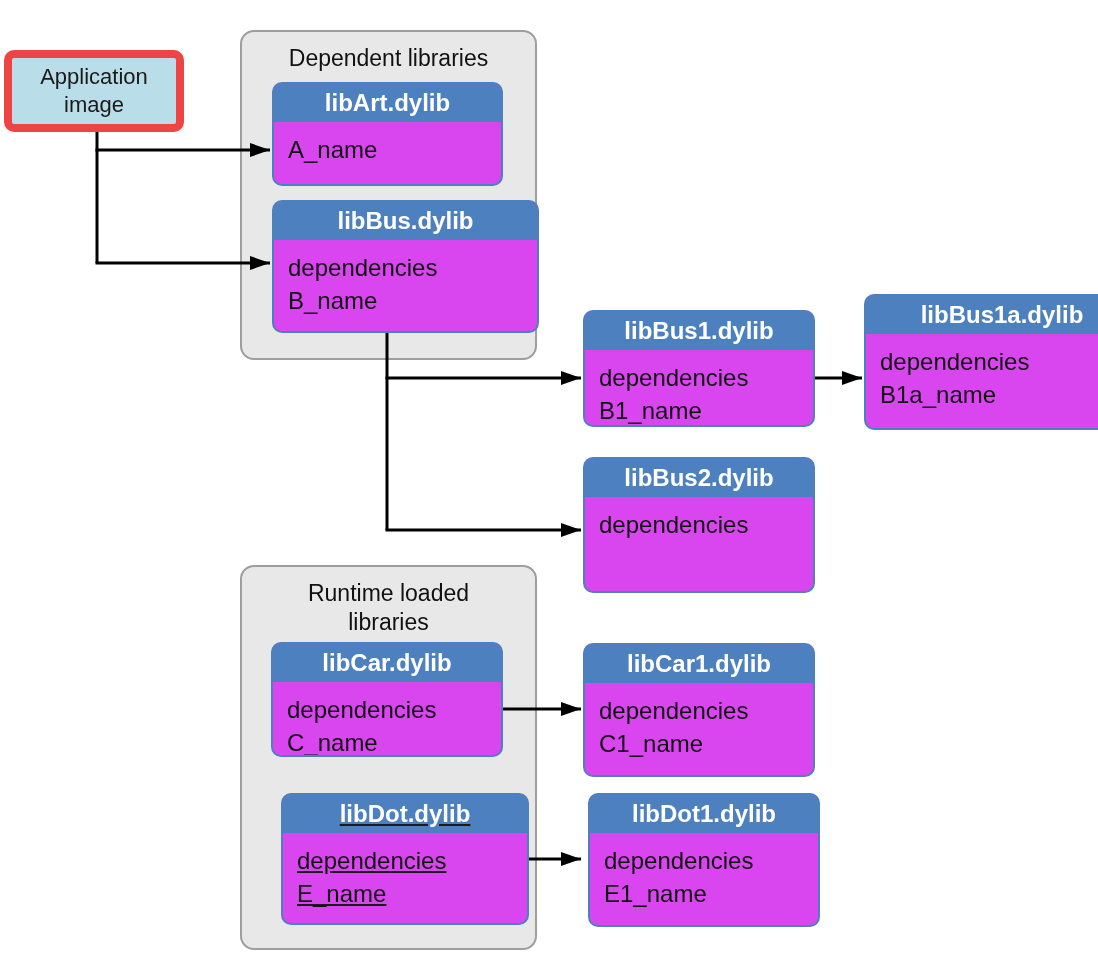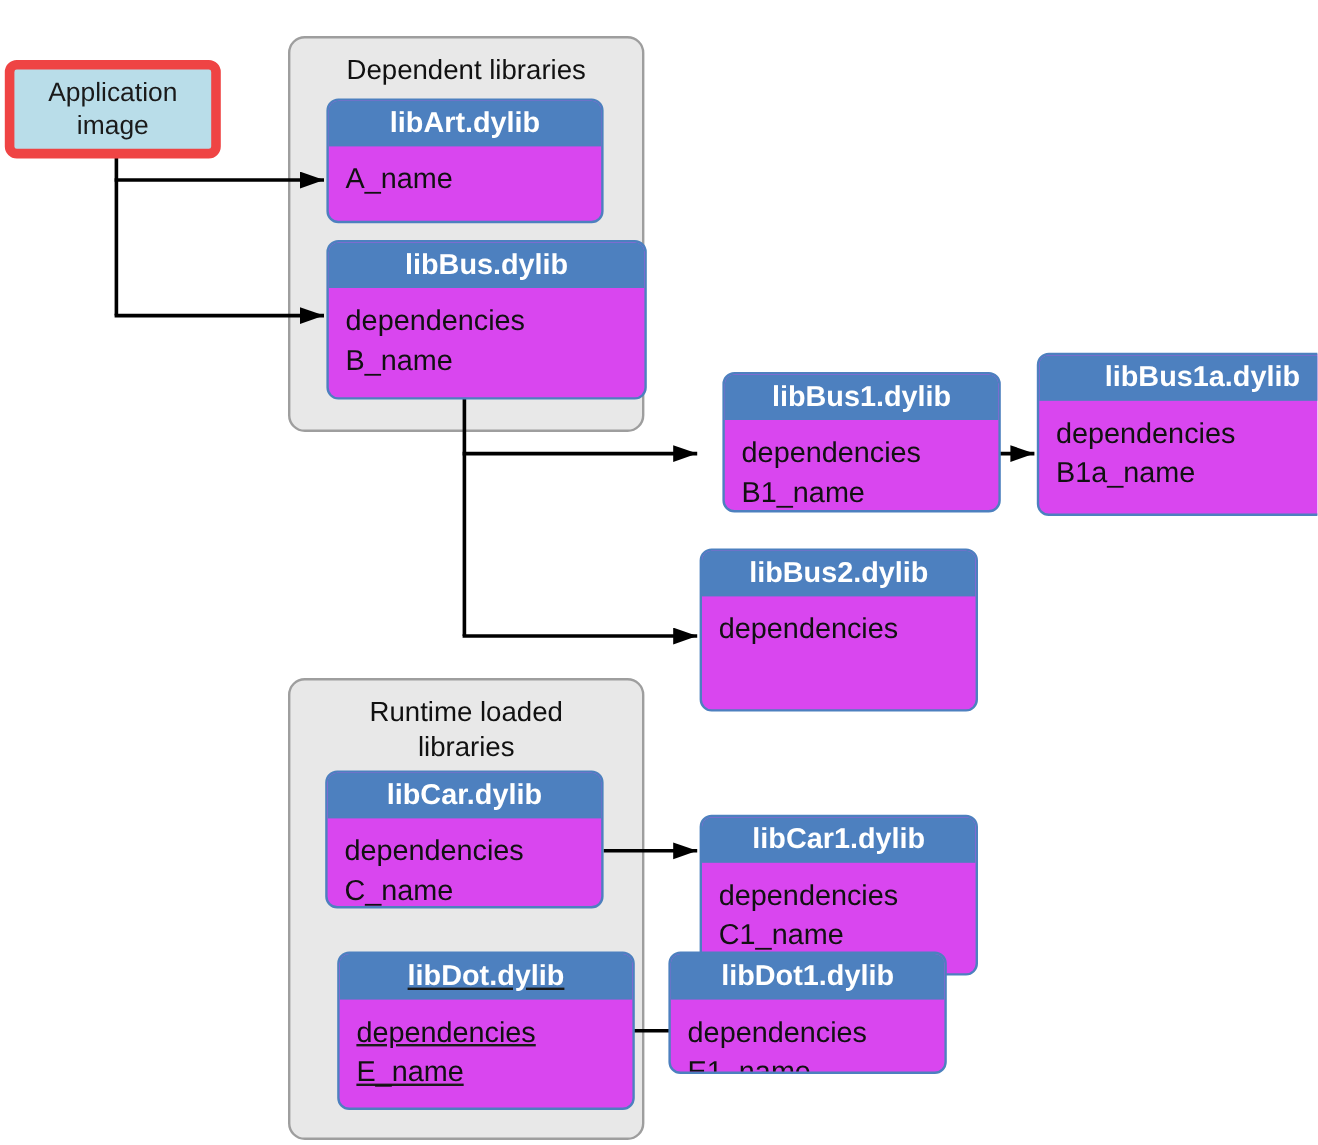--- a/index.html
+++ b/index.html
@@ -35,27 +35,27 @@
   }
   .node-header{
     background:#4d80bf;color:#ffffff;font-weight:bold;font-size:24px;
     text-align:center;height:38px;line-height:38px;
   }
   .node-body{
     padding:11px 14px 0 14px;font-size:24px;line-height:33px;color:#111;
   }
   .n-libArt  {left:272px;top:82px; width:231px;height:104px;}
   .n-libBus  {left:272px;top:200px;width:267px;height:133px;}
-  .n-libBus1 {left:602px;top:310px;width:232px;height:117px;}
+  .n-libBus1 {left:583px;top:310px;width:232px;height:117px;}
   .n-libBus1a{left:864px;top:294px;width:276px;height:136px;}
   .n-libBus2 {left:583px;top:457px;width:232px;height:136px;}
   .n-libCar  {left:271px;top:642px;width:232px;height:115px;}
-  .n-libCar1 {left:583px;top:643px;width:232px;height:134px;margin-top:36px;}
+  .n-libCar1 {left:583px;top:643px;width:232px;height:134px;}
   .n-libDot  {left:281px;top:793px;width:248px;height:132px;text-decoration:underline;}
-  .n-libDot1 {left:557px;top:793px;width:232px;height:102px;}
+  .n-libDot1 {left:588px;top:793px;width:232px;height:134px;}
   
   .arrows{position:absolute;left:0;top:0;z-index:2;pointer-events:none;}
 </style>
 </head>
 <body>
 
 <div class="canvas">
 
   <div class="group group-dependent">
     <div class="group-label">Dependent libraries</div>

